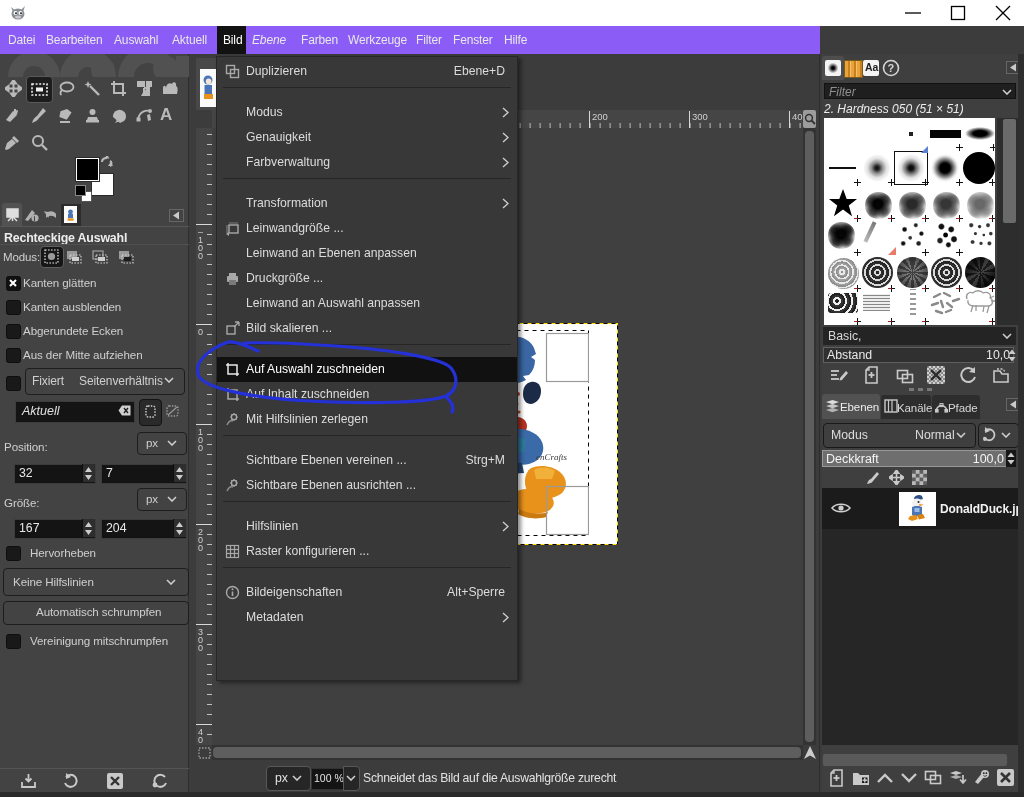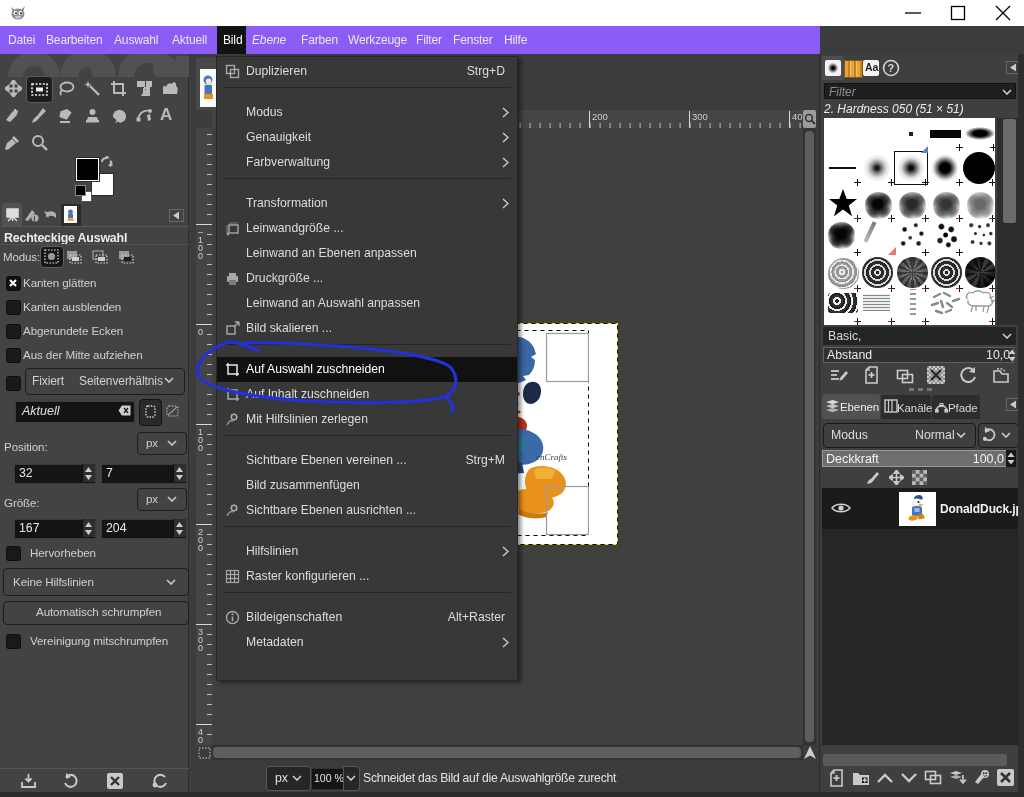--- a/index.html
+++ b/index.html
@@ -809,21 +809,21 @@
 <div id="bottomstrip" class="abs"></div>
 
 <div id="dropmenu" class="abs">
   <div style="height:2px;"></div>
   <div class="mrow">
       <svg class="ic" width="15" height="15" viewBox="0 0 15 15">
         <rect x="1.5" y="1.5" width="8" height="8" fill="none" stroke="#a8a8a8" stroke-width="1.4"></rect>
         <rect x="5.5" y="5.5" width="8" height="8" fill="none" stroke="#a8a8a8" stroke-width="1.4"></rect>
       </svg>
       <span class="txt">Duplizieren</span>
-      <span class="acc">Strg+D</span>
+      <span class="acc">Ebene+D</span>
     </div>
   <div class="msep">
       <div></div>
     </div>
   <div class="mrow">
       <span class="txt">Modus</span>
       <svg class="arr" width="7" height="11" viewBox="0 0 7 11">
         <path d="M1,1 L6,5.5 L1,10" fill="none" stroke="#ccc" stroke-width="1.4"></path>
       </svg>
     </div>
@@ -916,23 +916,20 @@
       <span class="txt">Mit Hilfslinien zerlegen</span>
     </div>
   <div class="msep">
       <div></div>
     </div>
   <div class="mrow">
       <span class="txt">Sichtbare Ebenen vereinen ...</span>
       <span class="acc">Strg+M</span>
     </div>
   <div class="mrow">
-      <span class="txt">Bild zusammenfügen</span>
-    </div>
-  <div class="mrow">
       <svg class="ic" width="15" height="15" viewBox="0 0 15 15">
         <circle cx="9" cy="5" r="2.6" fill="none" stroke="#a8a8a8" stroke-width="1.4"></circle>
         <g stroke="#a8a8a8" stroke-width="1.2">
           <line x1="9" y1="1" x2="9" y2="2.2"></line>
           <line x1="9" y1="7.8" x2="9" y2="9"></line>
           <line x1="5.2" y1="5" x2="6.4" y2="5"></line>
           <line x1="11.6" y1="5" x2="12.8" y2="5"></line>
           <line x1="6.3" y1="2.3" x2="7.2" y2="3.2"></line>
           <line x1="10.8" y1="6.8" x2="11.7" y2="7.7"></line>
           <line x1="11.7" y1="2.3" x2="10.8" y2="3.2"></line>
@@ -966,21 +963,21 @@
   <div class="msep">
       <div></div>
     </div>
   <div class="mrow">
       <svg class="ic" width="15" height="15" viewBox="0 0 15 15">
         <circle cx="7.5" cy="7.5" r="6" fill="none" stroke="#a8a8a8" stroke-width="1.4"></circle>
         <line x1="7.5" y1="6.5" x2="7.5" y2="11" stroke="#a8a8a8" stroke-width="1.6"></line>
         <circle cx="7.5" cy="4.3" r="1" fill="#a8a8a8"></circle>
       </svg>
       <span class="txt">Bildeigenschaften</span>
-      <span class="acc">Alt+Raster</span>
+      <span class="acc">Alt+Sperre</span>
     </div>
   <div class="mrow">
       <span class="txt">Metadaten</span>
       <svg class="arr" width="7" height="11" viewBox="0 0 7 11">
         <path d="M1,1 L6,5.5 L1,10" fill="none" stroke="#ccc" stroke-width="1.4"></path>
       </svg>
     </div>
 </div>
 
 <svg id="annot" class="abs" style="left:180px;top:330px;pointer-events:none;z-index:60;" width="300" height="110" viewBox="0 0 300 110">

